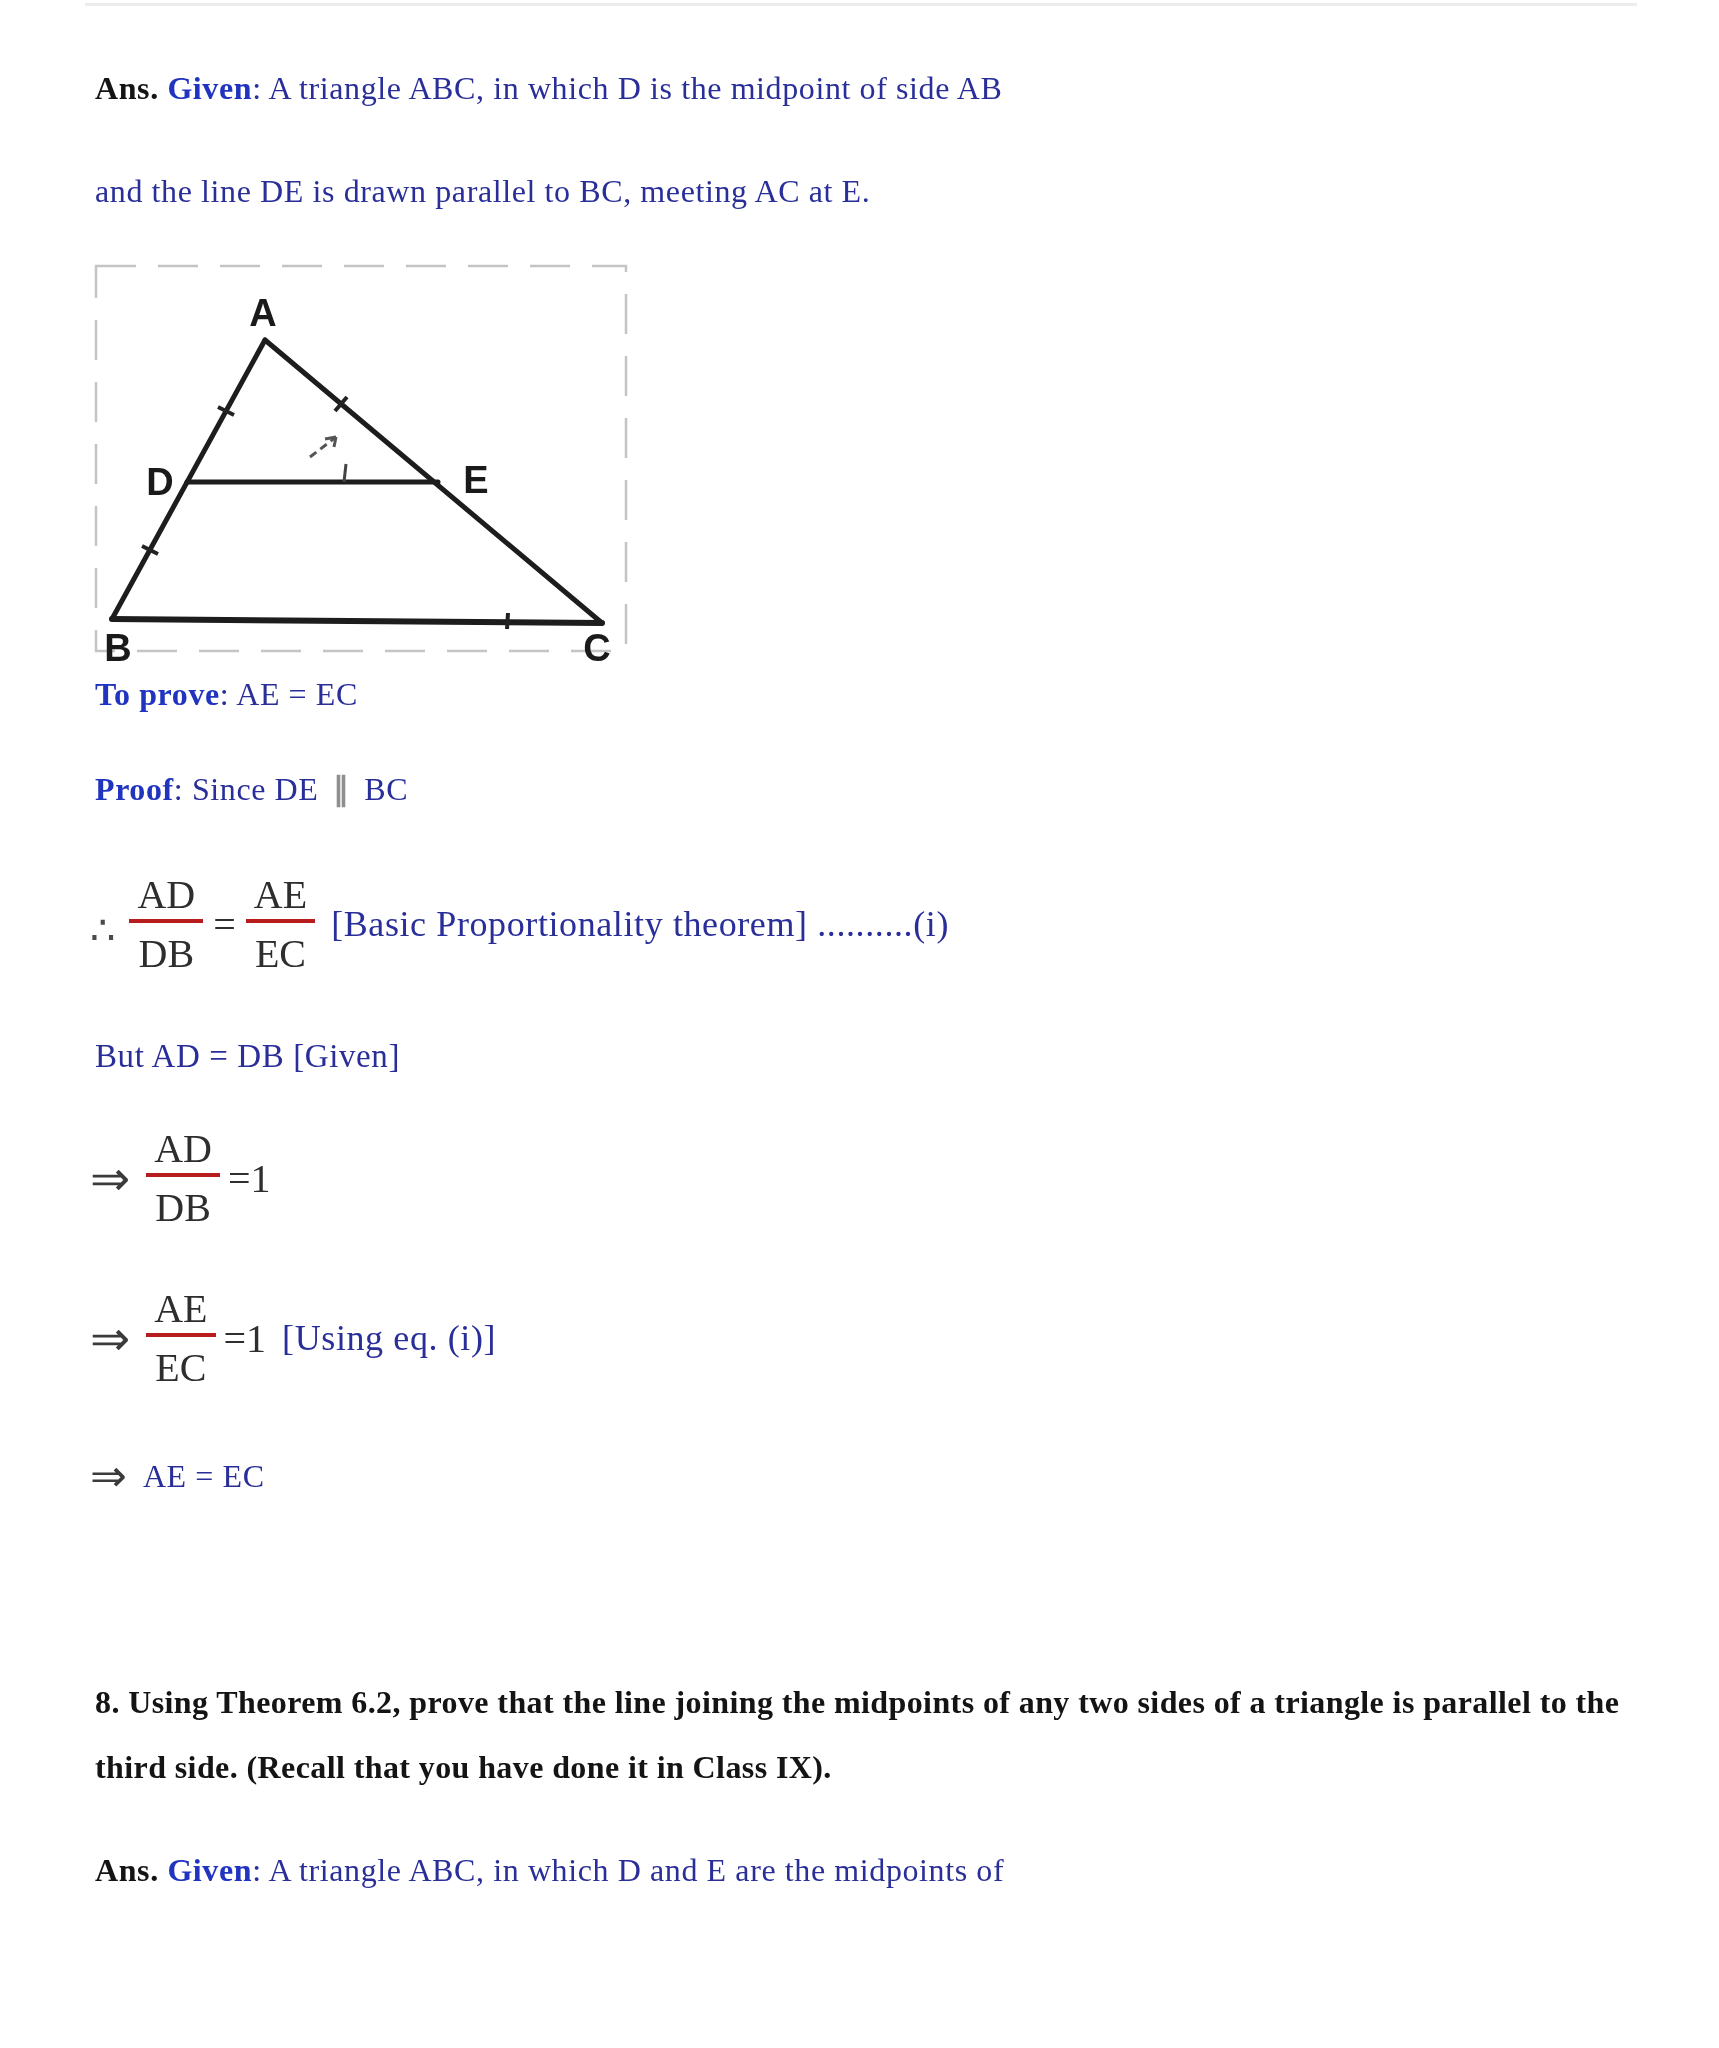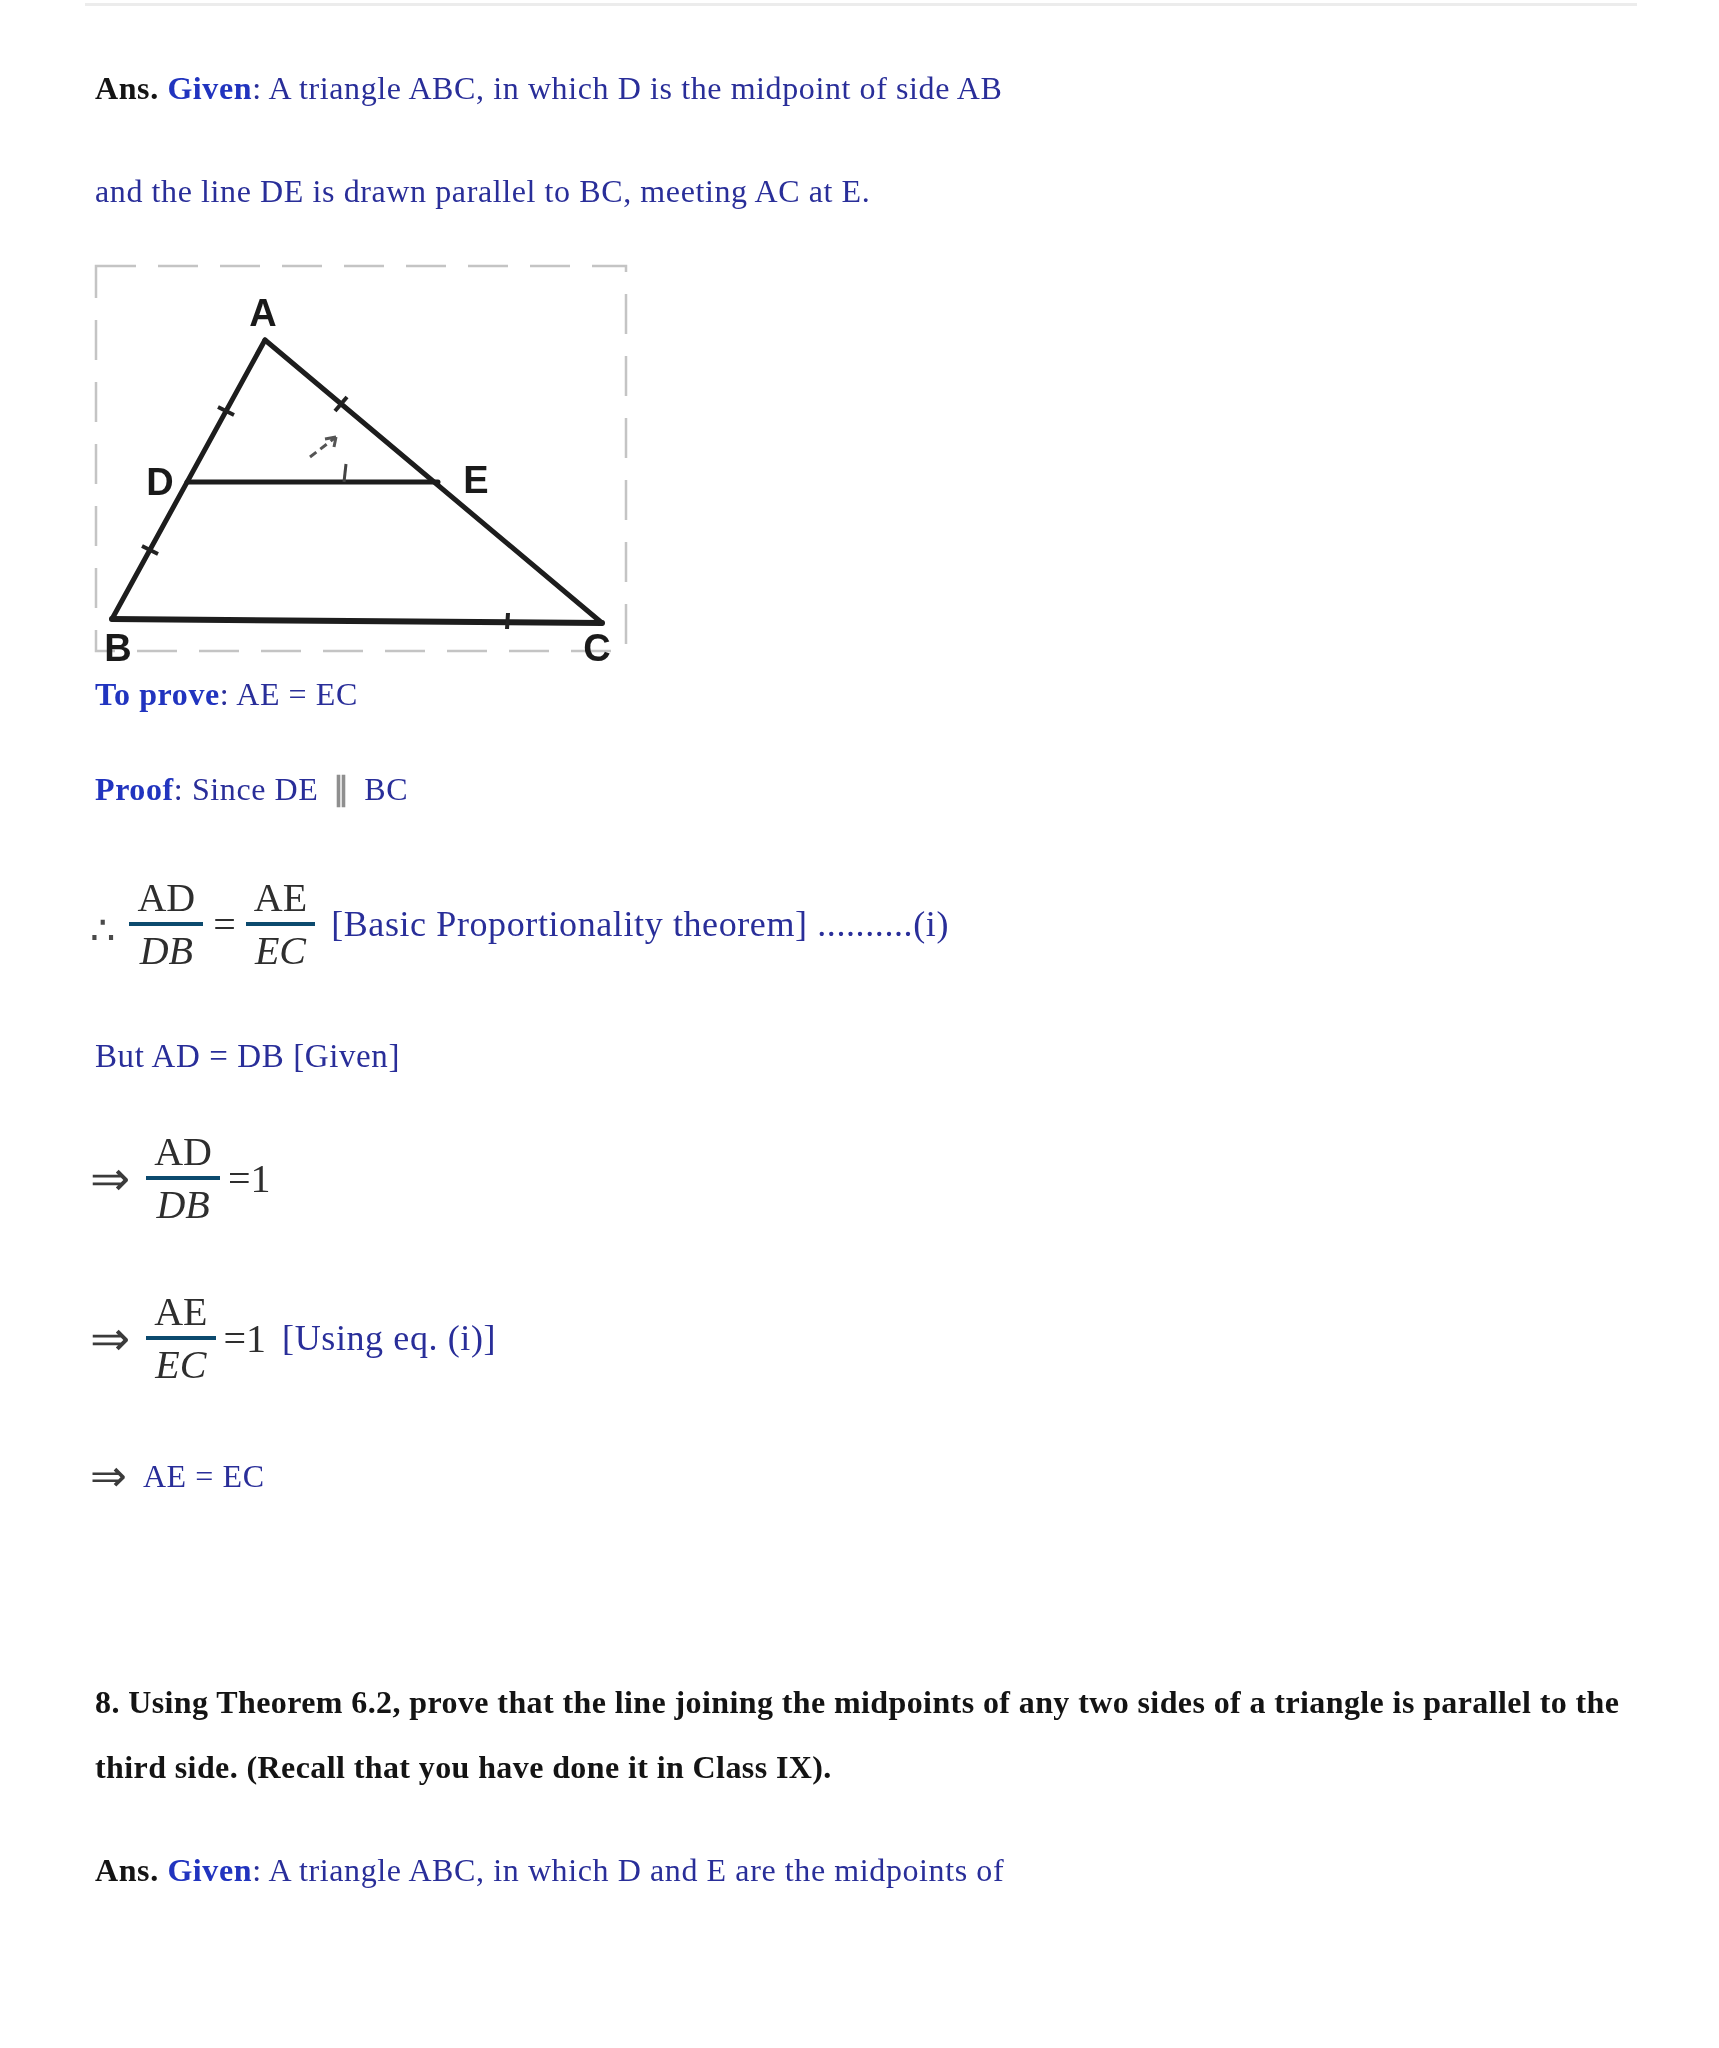--- a/index.html
+++ b/index.html
@@ -17,22 +17,22 @@
   .navy{color:#292e99;}
   .gray-par{color:#8f8f8f;font-weight:bold;padding:0 6px;}
   .eq-row{
     position:absolute;left:90px;height:116px;
     display:flex;align-items:center;
     color:#2e2e2e;white-space:nowrap;
   }
   .therefore{font-size:40px;color:#4a4a4a;margin-right:14px;transform:translateY(6px);}
   .dbl-arrow{font-size:48px;color:#3b3b3b;margin-right:16px;}
   .frac{display:inline-flex;flex-direction:column;align-items:center;font-size:40px;line-height:1.08;color:#2e2e2e;}
-  .frac .num{border-bottom:4px solid #0c4a6e;padding:0 8px 3px 8px;}
-  .frac .den{padding-top:3px;font-style:italic;}
+  .frac .num{border-bottom:4px solid #b91c1c;padding:0 8px 3px 8px;}
+  .frac .den{padding-top:9px;}
   .eq-sign{font-size:40px;margin:0 10px;}
   .rhs{font-size:40px;margin-left:8px;}
   .eq-note{font-size:36px;color:#292e99;margin-left:16px;letter-spacing:0.6px;}
   .qblock{
     position:absolute;left:95px;width:1560px;
     font-size:32px;font-weight:bold;color:#141414;
     line-height:65px;letter-spacing:0.4px;
   }
   .diagram{position:absolute;left:78px;top:252px;width:560px;height:412px;}
   .diagram svg{width:100%;height:100%;}

